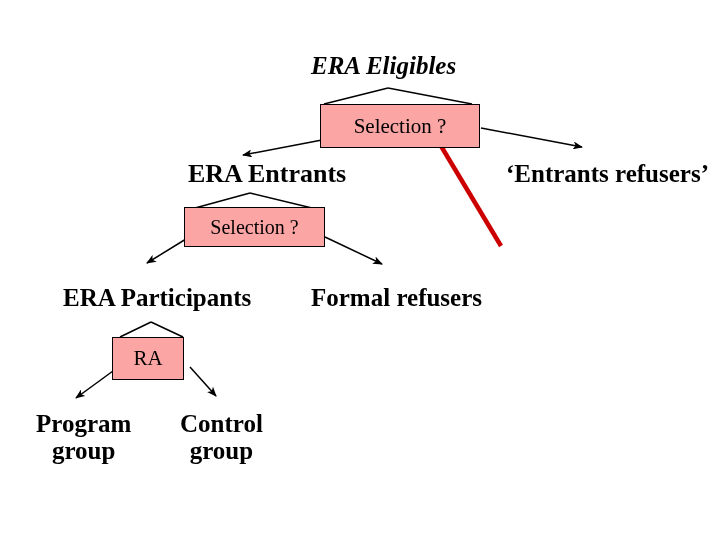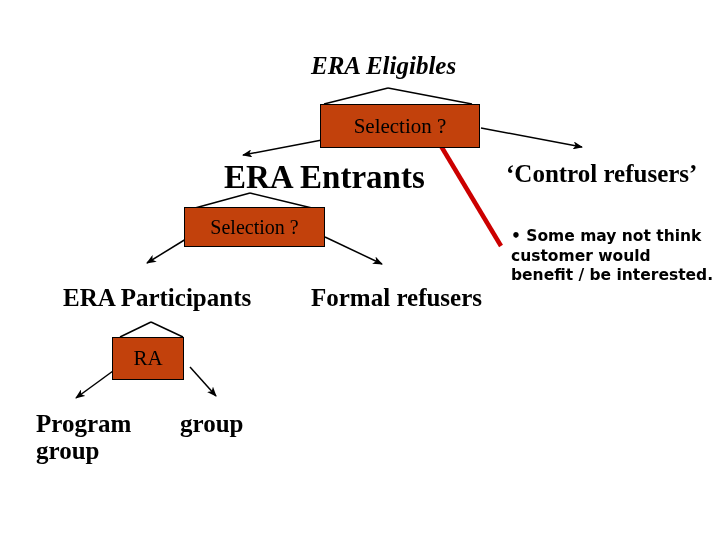--- a/index.html
+++ b/index.html
@@ -27,36 +27,36 @@
     position: absolute;
     color: #000000;
     font-family: "Liberation Serif", "DejaVu Serif", serif;
     font-weight: bold;
     white-space: nowrap;
     line-height: 1.08;
   }
   .box {
     position: absolute;
     border: 1.5px solid #000000;
-    background: #c2410c;
+    background: #fca5a5;
     color: #000000;
     font-family: "Liberation Serif", "DejaVu Serif", serif;
     font-weight: normal;
     display: flex;
     align-items: center;
     justify-content: center;
     box-sizing: border-box;
   }
   
   #era-eligibles   { left: 311px; top: 52px;  font-size: 25px; font-style: italic; }
-  #era-entrants    { left: 188px; top: 160px; font-size: 33px; margin-left: 36px; }
+  #era-entrants    { left: 188px; top: 160px; font-size: 26px; }
   #informal-ref    { left: 506px; top: 160px; font-size: 25px; }
   #era-participants{ left: 63px;  top: 284px; font-size: 25px; }
   #formal-refusers { left: 311px; top: 284px; font-size: 25px; }
-  #program-group   { left: 36px;  top: 410px; font-size: 25px; text-align: left; }
+  #program-group   { left: 36px;  top: 410px; font-size: 25px; text-align: center; }
   #control-group   { left: 180px; top: 410px; font-size: 25px; text-align: center; }
 
   #selection-box-1 { left: 320px; top: 104px; width: 160px; height: 44px; font-size: 21px; }
   #selection-box-2 { left: 184px; top: 207px; width: 141px; height: 40px; font-size: 20px; }
   #ra-box          { left: 112px; top: 337px; width: 72px;  height: 43px; font-size: 21px; }
 
   
   #staff-note {
     position: absolute;
     left: 511px;
@@ -110,38 +110,38 @@
 
     <path d="M190,367 L216,396" stroke="#000000" stroke-width="1.5" fill="none" marker-end="url(#arrowhead)"></path>
 
     <path d="M441,146 L501,246" stroke="#CC0000" stroke-width="4.5" stroke-linecap="butt" fill="none"></path>
   </svg>
 
   <div class="node-label" id="era-eligibles">ERA Eligibles</div>
 
   <div class="node-label" id="era-entrants">ERA Entrants</div>
 
-  <div class="node-label" id="informal-ref">‘Control refusers’</div>
+  <div class="node-label" id="informal-ref">‘Entrants refusers’</div>
 
   <div class="node-label" id="formal-refusers">Formal refusers</div>
 
   <div class="node-label" id="era-participants">ERA Participants</div>
 
   <div class="node-label" id="program-group">
     <div>Program</div>
     <div>group</div>
   </div>
 
   <div class="node-label" id="control-group">
+    <div>Control</div>
     <div>group</div>
   </div>
 
   <div class="box" id="selection-box-1">Selection ?</div>
 
   <div class="box" id="selection-box-2">Selection ?</div>
 
   <div class="box" id="ra-box">RA</div>
 
   <div id="staff-note">
-    <span class="staff-bullet">• Some may not think customer would benefit / be interested.</span>
   </div>
 
 </div>
 
 </body></html>

